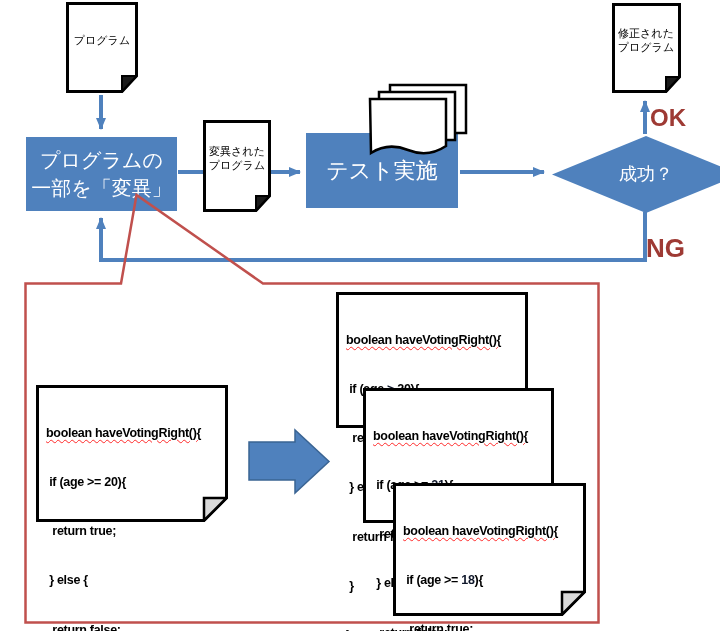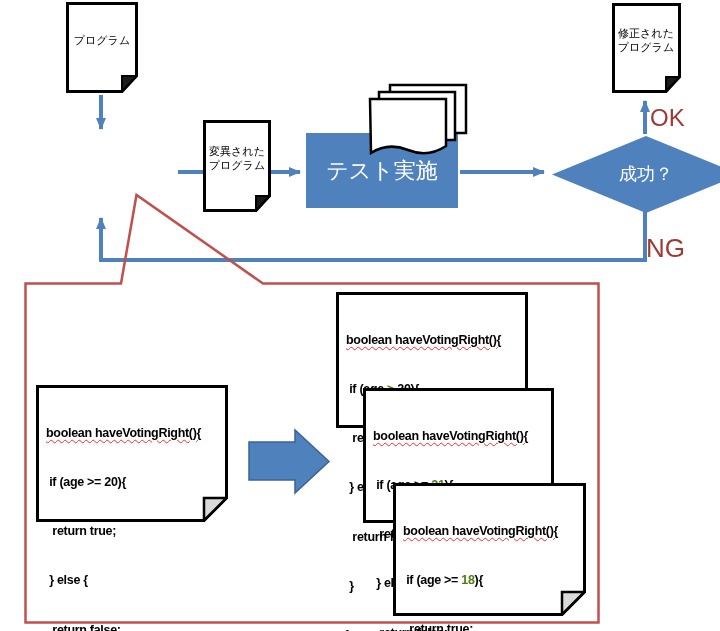--- a/index.html
+++ b/index.html
@@ -28,38 +28,38 @@
   #connectors{left:0;top:0;z-index:1;}
   #callout-svg{left:0;top:0;z-index:4;pointer-events:none;}
   .docwrap{z-index:2;}
   #stack-svg{left:343px;top:83px;z-index:3;}
   #stack-label{left:345px;top:100px;width:80px;z-index:3;text-align:center;font-size:10px;line-height:13px;color:#000;}
   .doc-label{text-align:center;font-size:11px;line-height:14px;color:#000;z-index:2;}
   #doc-program-label{left:43px;top:33px;width:72px;}
   #doc-mutated-label{left:180px;top:144px;width:68px;}
   #doc-fixed-label{left:589px;top:26px;width:68px;}
   
-  .result-label{font-weight:normal;color:#9E3A34;z-index:2;text-align:center;}
+  .result-label{font-weight:bold;color:#9E3A34;z-index:2;text-align:center;}
   #label-ok{left:627px;top:104px;font-size:24px;}
   #label-ng{left:623px;top:233px;font-size:26px;}
   
   .codebox{z-index:5;text-decoration:underline;}
   .codebox.cb2{z-index:6;}
   .codebox.cb3{z-index:7;}
   .code{
     position:absolute;left:10px;top:7px;
     font-weight:bold;font-size:12.5px;line-height:16.4px;letter-spacing:-0.3px;
     white-space:pre;color:#000;
   }
   .fn{
     text-decoration:underline;text-decoration-style:wavy;
     text-decoration-color:#FF2A2A;text-decoration-thickness:1px;
     text-underline-offset:2px;
   }
-  .mut{color:#4d7c0f;}
+  .mut{color:#0f172a;}
   #big-arrow{left:220px;top:425px;z-index:5;}
 </style>
 </head>
 <body>
 
 <div id="canvas">
 
   <svg id="connectors" class="abs" width="720" height="631">
     <defs>
       <marker id="arr" markerUnits="userSpaceOnUse" markerWidth="13" markerHeight="11" refX="11" refY="5" orient="auto">
@@ -73,20 +73,24 @@
     <path d="M622,134 L622,101" stroke="#4F81BD" stroke-width="4" fill="none" marker-end="url(#arr)"></path>
     <path d="M622,212 L622,260 L78,260 L78,218" stroke="#4F81BD" stroke-width="4" fill="none" marker-end="url(#arr)"></path>
   </svg>
 
   <svg class="abs docwrap" style="left:43px;top:2px;" width="72" height="91">
     <path d="M1.5,1.5 H70.5 V74 L56,89.5 H1.5 Z" fill="#fff" stroke="#000" stroke-width="3"></path>
     <path d="M56,89.5 L56,74 L70.5,74 Z" fill="#1a1a1a" stroke="#000" stroke-width="2"></path>
   </svg>
   <div id="doc-program-label" class="abs doc-label">プログラム</div>
 
+  <div id="box-mutate" class="abs bluebox">
+    <span class="l1">プログラムの</span>
+    <span class="l2">一部を「変異」</span>
+  </div>
 
   <svg class="abs docwrap" style="left:180px;top:120px;" width="68" height="92">
     <path d="M1.5,1.5 H66.5 V76 L53,90.5 H1.5 Z" fill="#fff" stroke="#000" stroke-width="3"></path>
     <path d="M53,90.5 L53,76 L66.5,76 Z" fill="#1a1a1a" stroke="#000" stroke-width="2"></path>
   </svg>
   <div id="doc-mutated-label" class="abs doc-label">
     <span style="display:block">変異された</span>
     <span style="display:block">プログラム</span>
   </div>
 

